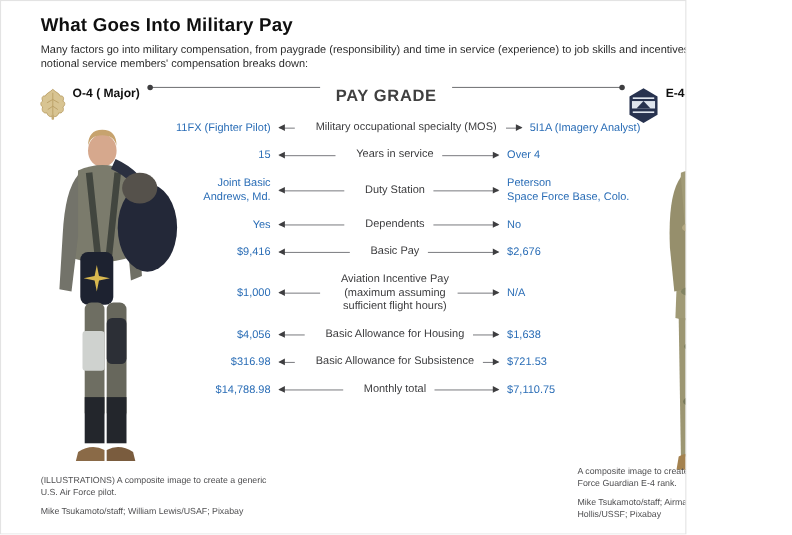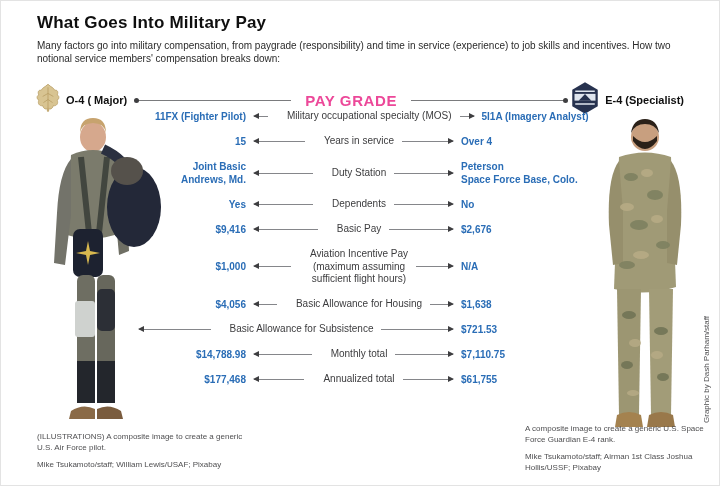--- a/index.html
+++ b/index.html
@@ -1,34 +1,34 @@
 <!DOCTYPE html>
 <html><head>
 <meta charset="utf-8">
 <style>
   html,body{margin:0;padding:0;background:#ffffff;}
   body{font-family:"Liberation Sans","DejaVu Sans",sans-serif;color:#1a1a1a;}
-  .page{position:relative;width:720px;height:486px;background:#ffffff;border:1px solid #e3e3e3;box-sizing:border-box;overflow:hidden;}
+  .page{position:relative;width:624px;height:486px;background:#ffffff;border:1px solid #e3e3e3;box-sizing:border-box;overflow:hidden;}
 
   .title{position:absolute;left:36px;top:12px;font-size:17px;font-weight:bold;color:#0f0f0f;letter-spacing:0.2px;}
   .subtitle{position:absolute;left:36px;top:38px;width:660px;font-size:10px;line-height:1.3;color:#2b2b2b;}
 
   
-  .paygrade-bar{position:absolute;left:34px;top:78px;width:654px;height:42px;display:flex;align-items:center;}
+  .paygrade-bar{position:absolute;left:34px;top:78px;width:654px;height:42px;display:flex;}
   .rank-label{font-size:11px;font-weight:bold;color:#0f0f0f;white-space:nowrap;margin:0 5px;}
-  .paygrade-title{font-size:15px;font-weight:bold;color:#ec4899;letter-spacing:0.6px;margin:0 10px;white-space:nowrap;}
+  .paygrade-title{font-size:15px;font-weight:bold;color:#404040;letter-spacing:0.6px;margin:0 10px;white-space:nowrap;}
   .bar-line{flex:1;height:1px;background:#7a7b7d;position:relative;margin:0 4px;}
   .bar-line.dot-left::before{content:"";position:absolute;left:-2px;top:-2px;width:5px;height:5px;border-radius:50%;background:#3e3e40;}
   .bar-line.dot-right::after{content:"";position:absolute;right:-2px;top:-2px;width:5px;height:5px;border-radius:50%;background:#3e3e40;}
   .insignia{flex:0 0 auto;}
 
   
   .table{position:absolute;left:130px;top:109px;width:455px;}
   .row{display:flex;align-items:center;margin-bottom:12px;}
-  .val{font-size:10px;font-weight:bold;color:#2a6db6;line-height:1.3;white-space:pre-line;}
+  .val{font-size:10px;font-weight:normal;color:#2a6db6;line-height:1.3;white-space:pre-line;}
   .left-val{flex:0 0 115px;text-align:right;}
   .right-val{flex:0 0 125px;text-align:left;}
   .label{flex:0 0 auto;max-width:180px;text-align:center;font-size:10px;color:#3c3c3e;line-height:1.25;white-space:pre-line;padding-left:11px;}
   .arrow{flex:1;min-width:14px;height:1px;background:#85868a;position:relative;margin:0 8px;}
   .arrow-left::before{content:"";position:absolute;left:-1px;top:-3px;border-right:6px solid #3e3e40;border-top:3.5px solid transparent;border-bottom:3.5px solid transparent;}
   .arrow-right::after{content:"";position:absolute;right:-1px;top:-3px;border-left:6px solid #3e3e40;border-top:3.5px solid transparent;border-bottom:3.5px solid transparent;}
 
   
   .photo{position:absolute;}
   .pilot-photo{left:30px;top:110px;}
@@ -185,38 +185,32 @@
       <div class="val right-val">N/A</div>
     </div>
     <div class="row">
       <div class="val left-val">$4,056</div>
       <div class="arrow arrow-left"></div>
       <div class="label">Basic Allowance for Housing</div>
       <div class="arrow arrow-right"></div>
       <div class="val right-val">$1,638</div>
     </div>
     <div class="row">
+      <div class="val left-val">$316.98</div>
       <div class="arrow arrow-left"></div>
       <div class="label">Basic Allowance for Subsistence</div>
       <div class="arrow arrow-right"></div>
       <div class="val right-val">$721.53</div>
     </div>
     <div class="row">
       <div class="val left-val">$14,788.98</div>
       <div class="arrow arrow-left"></div>
       <div class="label">Monthly total</div>
       <div class="arrow arrow-right"></div>
       <div class="val right-val">$7,110.75</div>
-    </div>
-    <div class="row">
-      <div class="val left-val">$177,468</div>
-      <div class="arrow arrow-left"></div>
-      <div class="label">Annualized total</div>
-      <div class="arrow arrow-right"></div>
-      <div class="val right-val">$61,755</div>
     </div>
   </div>
 
   <div class="caption credit-left">Mike Tsukamoto/staff; William Lewis/USAF; Pixabay</div>
   <div class="caption caption-left">(ILLUSTRATIONS) A composite image to create a generic U.S. Air Force pilot.</div>
   <div class="caption caption-right">A composite image to create a generic U.S. Space Force Guardian E-4 rank.</div>
   <div class="caption credit-right">Mike Tsukamoto/staff; Airman 1st Class Joshua Hollis/USSF; Pixabay</div>
   <div class="side-credit">Graphic by Dash Parham/staff</div>
 
 </div>

